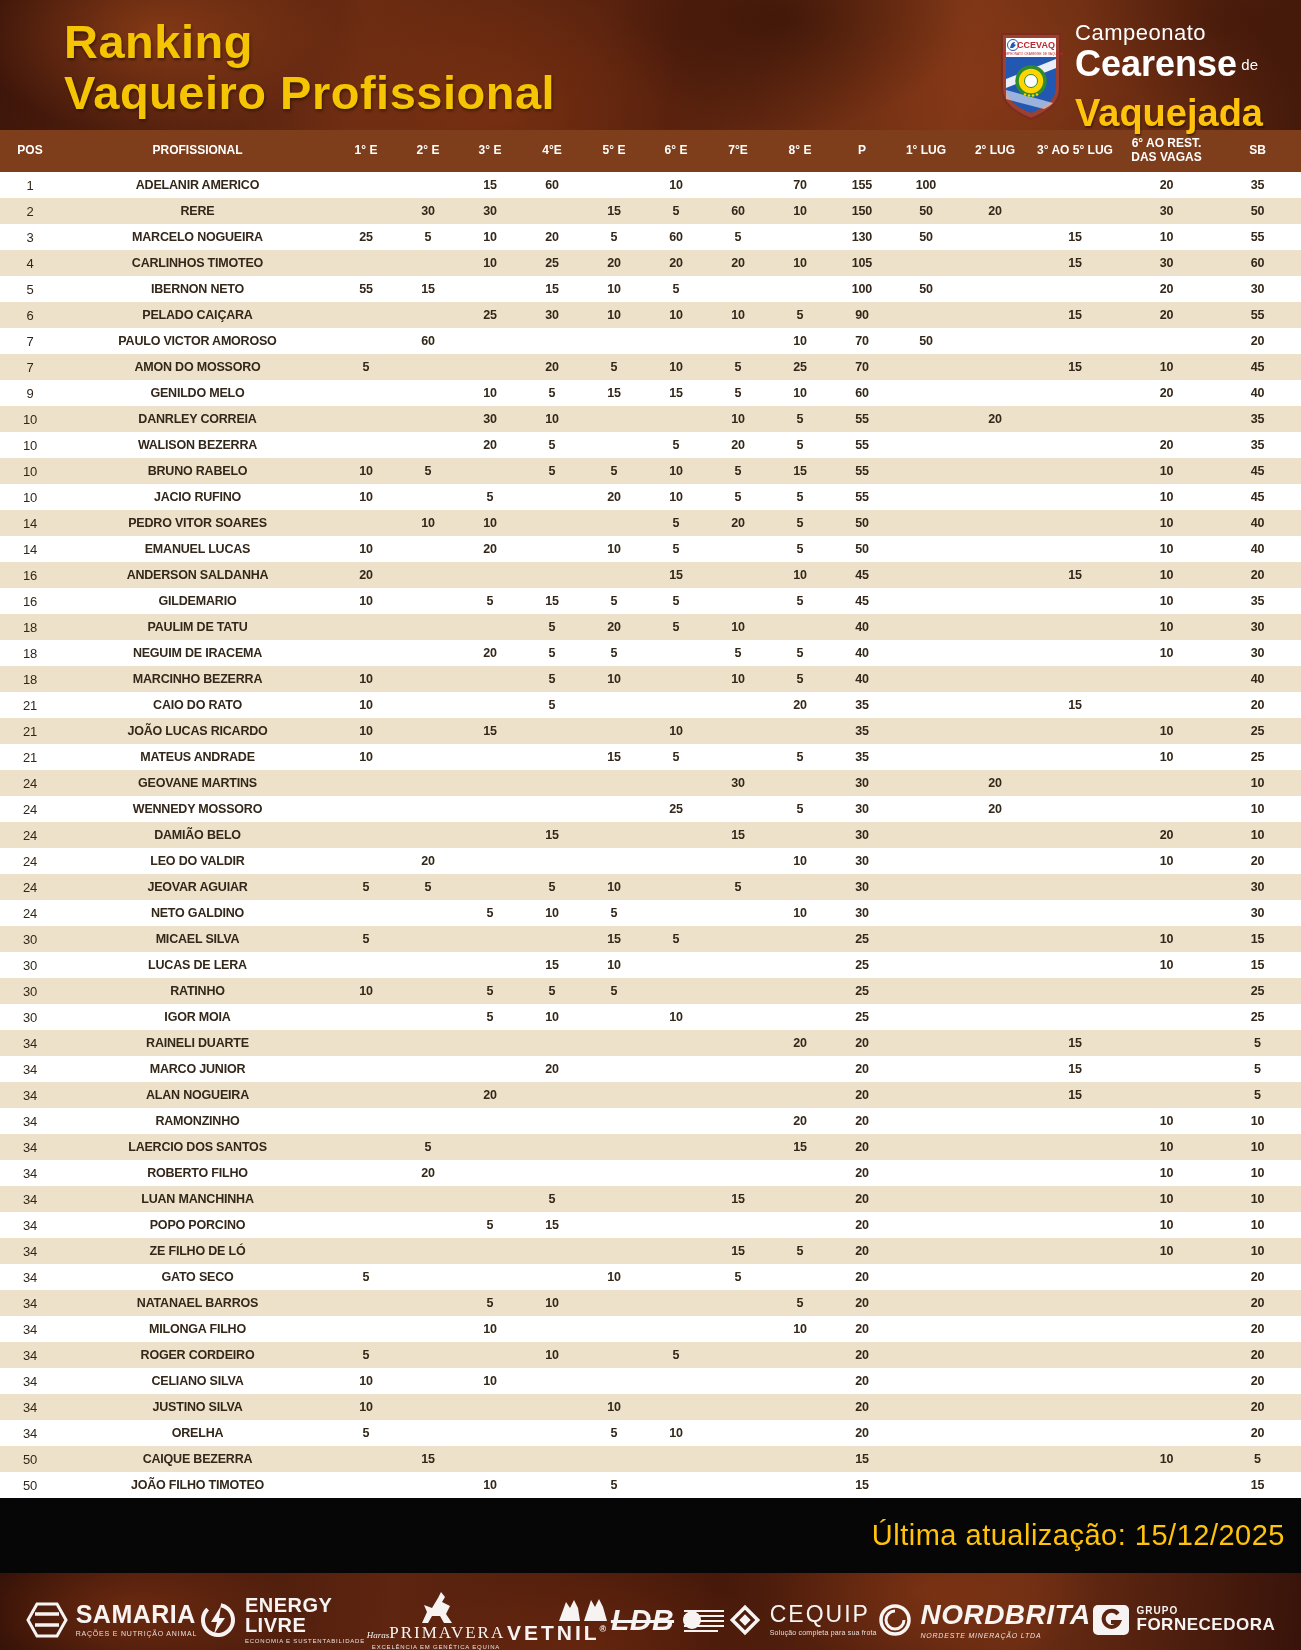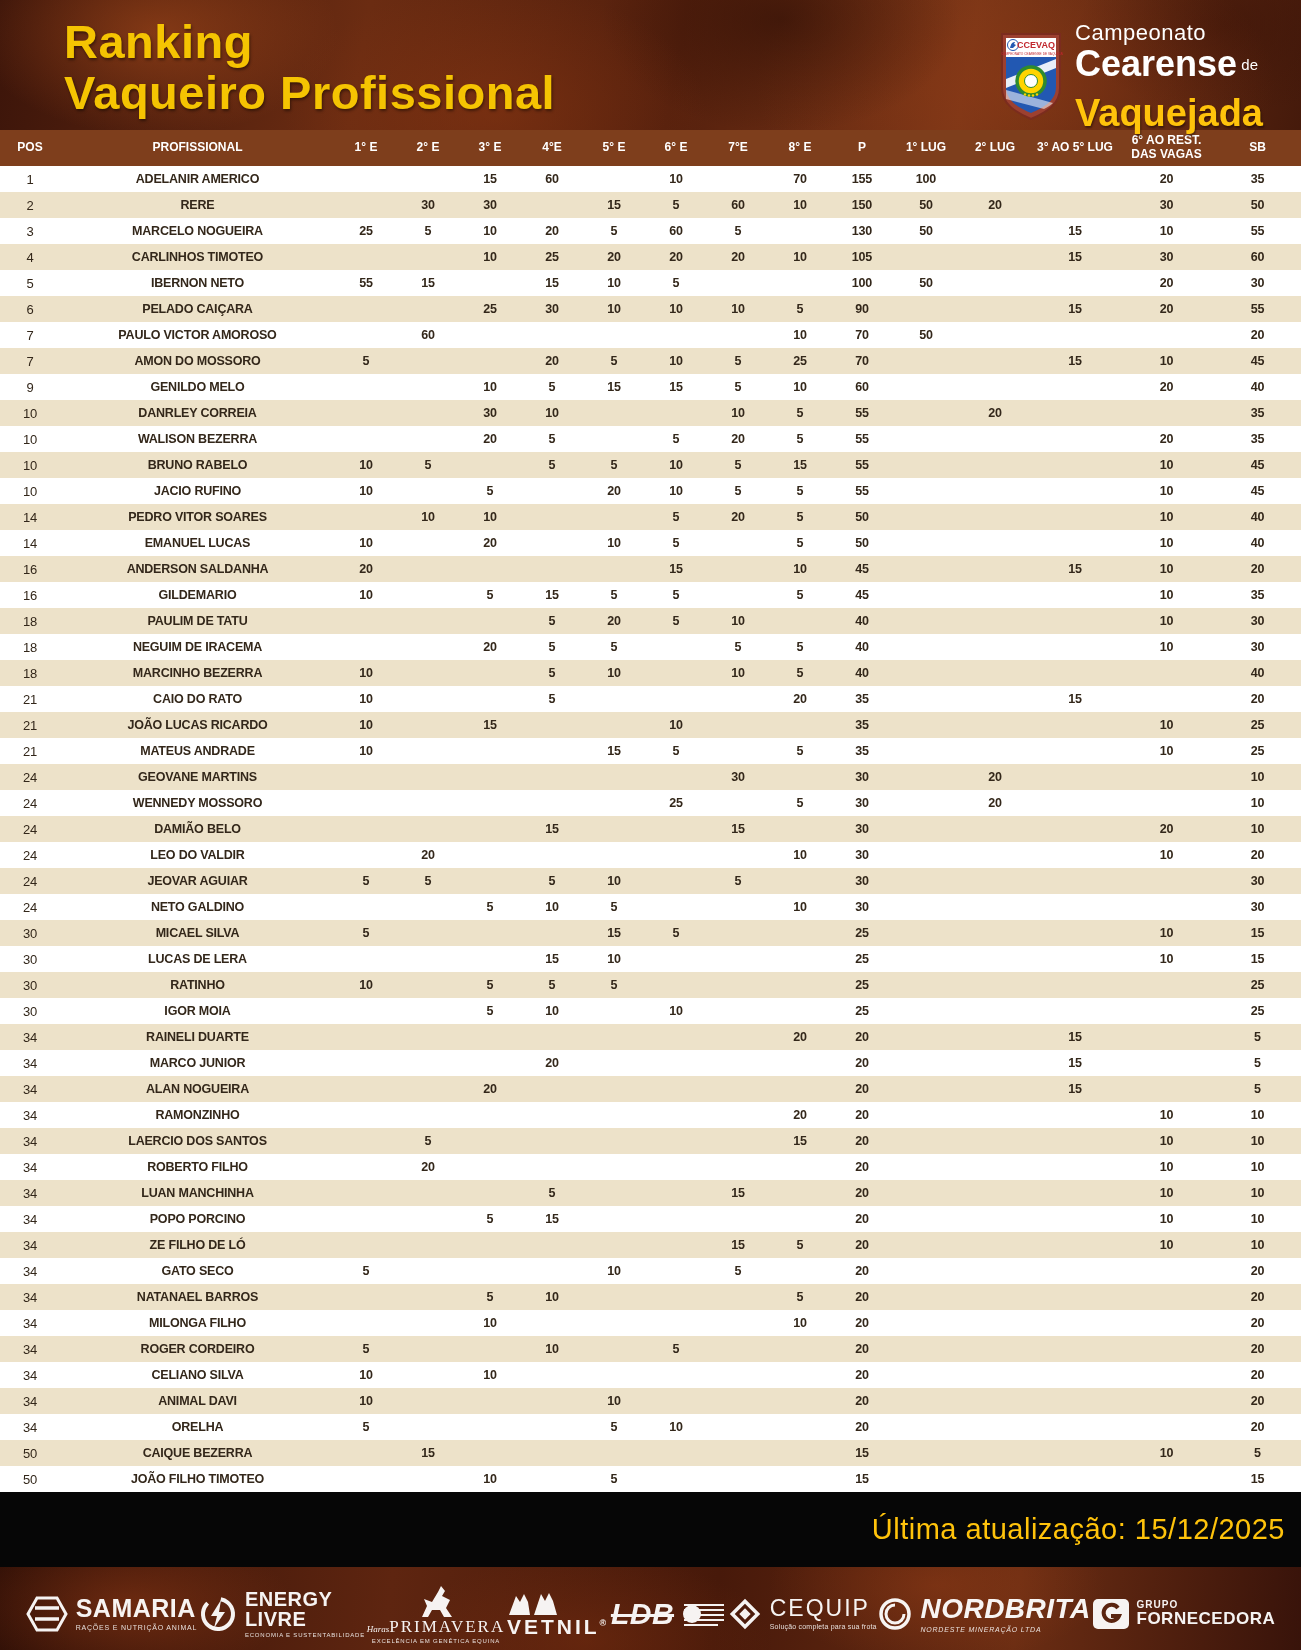--- a/index.html
+++ b/index.html
@@ -24,21 +24,21 @@
   .wordmark{color:#fff;line-height:1;}
   .wm-1{font-size:22px;letter-spacing:.5px;}
   .wm-2{font-size:36px;font-weight:bold;margin-top:2px;}
   .wm-2 .de{font-size:15px;font-weight:normal;vertical-align:6px;}
   .wm-3{font-size:38px;font-weight:bold;color:#FFC30B;margin-top:12px;
         text-shadow:1px 2px 2px rgba(0,0,0,.4);}
 
   
   table.ranking{border-collapse:collapse;table-layout:fixed;width:1301px;}
   table.ranking th{background:#7E3E1C;color:#fff;font-size:12px;font-weight:bold;
-      height:36px;line-height:1.15;padding:0 2px;text-align:center;vertical-align:middle;}
+      height:42px;line-height:1.15;padding:0 2px;text-align:center;vertical-align:middle;}
   table.ranking td{height:26px;padding:0 2px;text-align:center;vertical-align:middle;
       font-size:12.5px;color:#33271a;font-weight:bold;letter-spacing:-.2px;}
   table.ranking td:first-child{font-weight:normal;font-size:13px;}
   table.ranking tbody tr:nth-child(odd){background:#ffffff;}
   table.ranking tbody tr:nth-child(even){background:#EDE2C9;}
   td.name{font-weight:bold;}
 
   
   .update-bar{height:75px;background:#060606;display:flex;align-items:center;
       justify-content:flex-end;padding-right:16px;box-sizing:border-box;}
@@ -979,21 +979,21 @@
           <td></td>
           <td>20</td>
           <td></td>
           <td></td>
           <td></td>
           <td></td>
           <td>20</td>
         </tr>
         <tr>
           <td>34</td>
-          <td class="name">ANIMAL DAVI</td>
+          <td class="name">JUSTINO SILVA</td>
           <td>10</td>
           <td></td>
           <td></td>
           <td></td>
           <td>10</td>
           <td></td>
           <td></td>
           <td></td>
           <td>20</td>
           <td></td>
@@ -1093,21 +1093,21 @@
         <div class="sp-txt" style="align-items:center;">
           <svg width="48" height="34" viewBox="0 0 48 34">
             <path d="M10 33 L15 22 L12 15 L20 18 L26 8 L29 2 L33 7 L30 12 L38 16 L34 24 L40 33 L32 33 L28 26 L20 26 L16 33 Z" fill="#fff"></path>
           </svg>
           <span style="font-family:'Liberation Serif',serif;font-size:17px;letter-spacing:2px;"><i style="font-size:9px;letter-spacing:0;margin-top:44px;">Haras</i><span>PRIMAVERA</span></span>
           <span class="sp-sub tiny">EXCELÊNCIA EM GENÉTICA EQUINA</span>
         </div>
       </div>
 
       <div class="sponsor">
-        <div class="sp-txt" style="align-items:flex-start;">
+        <div class="sp-txt" style="align-items:flex-end;">
           <svg width="52" height="26" viewBox="0 0 52 26">
             <path d="M2 25 L9 6 L13 12 L17 4 L21 12 L23 25 Z" fill="#fff"></path>
             <path d="M27 25 L34 4 L38 11 L42 3 L46 11 L50 25 Z" fill="#fff"></path>
           </svg>
           <span class="sp-main" style="letter-spacing:3px;font-size:21px;"><span>VETNIL</span><sup style="font-size:9px;">®</sup></span>
         </div>
       </div>
 
       <div class="sponsor">
         <span class="sp-main" style="font-style:italic;font-size:30px;text-decoration:line-through;">LDB</span>

